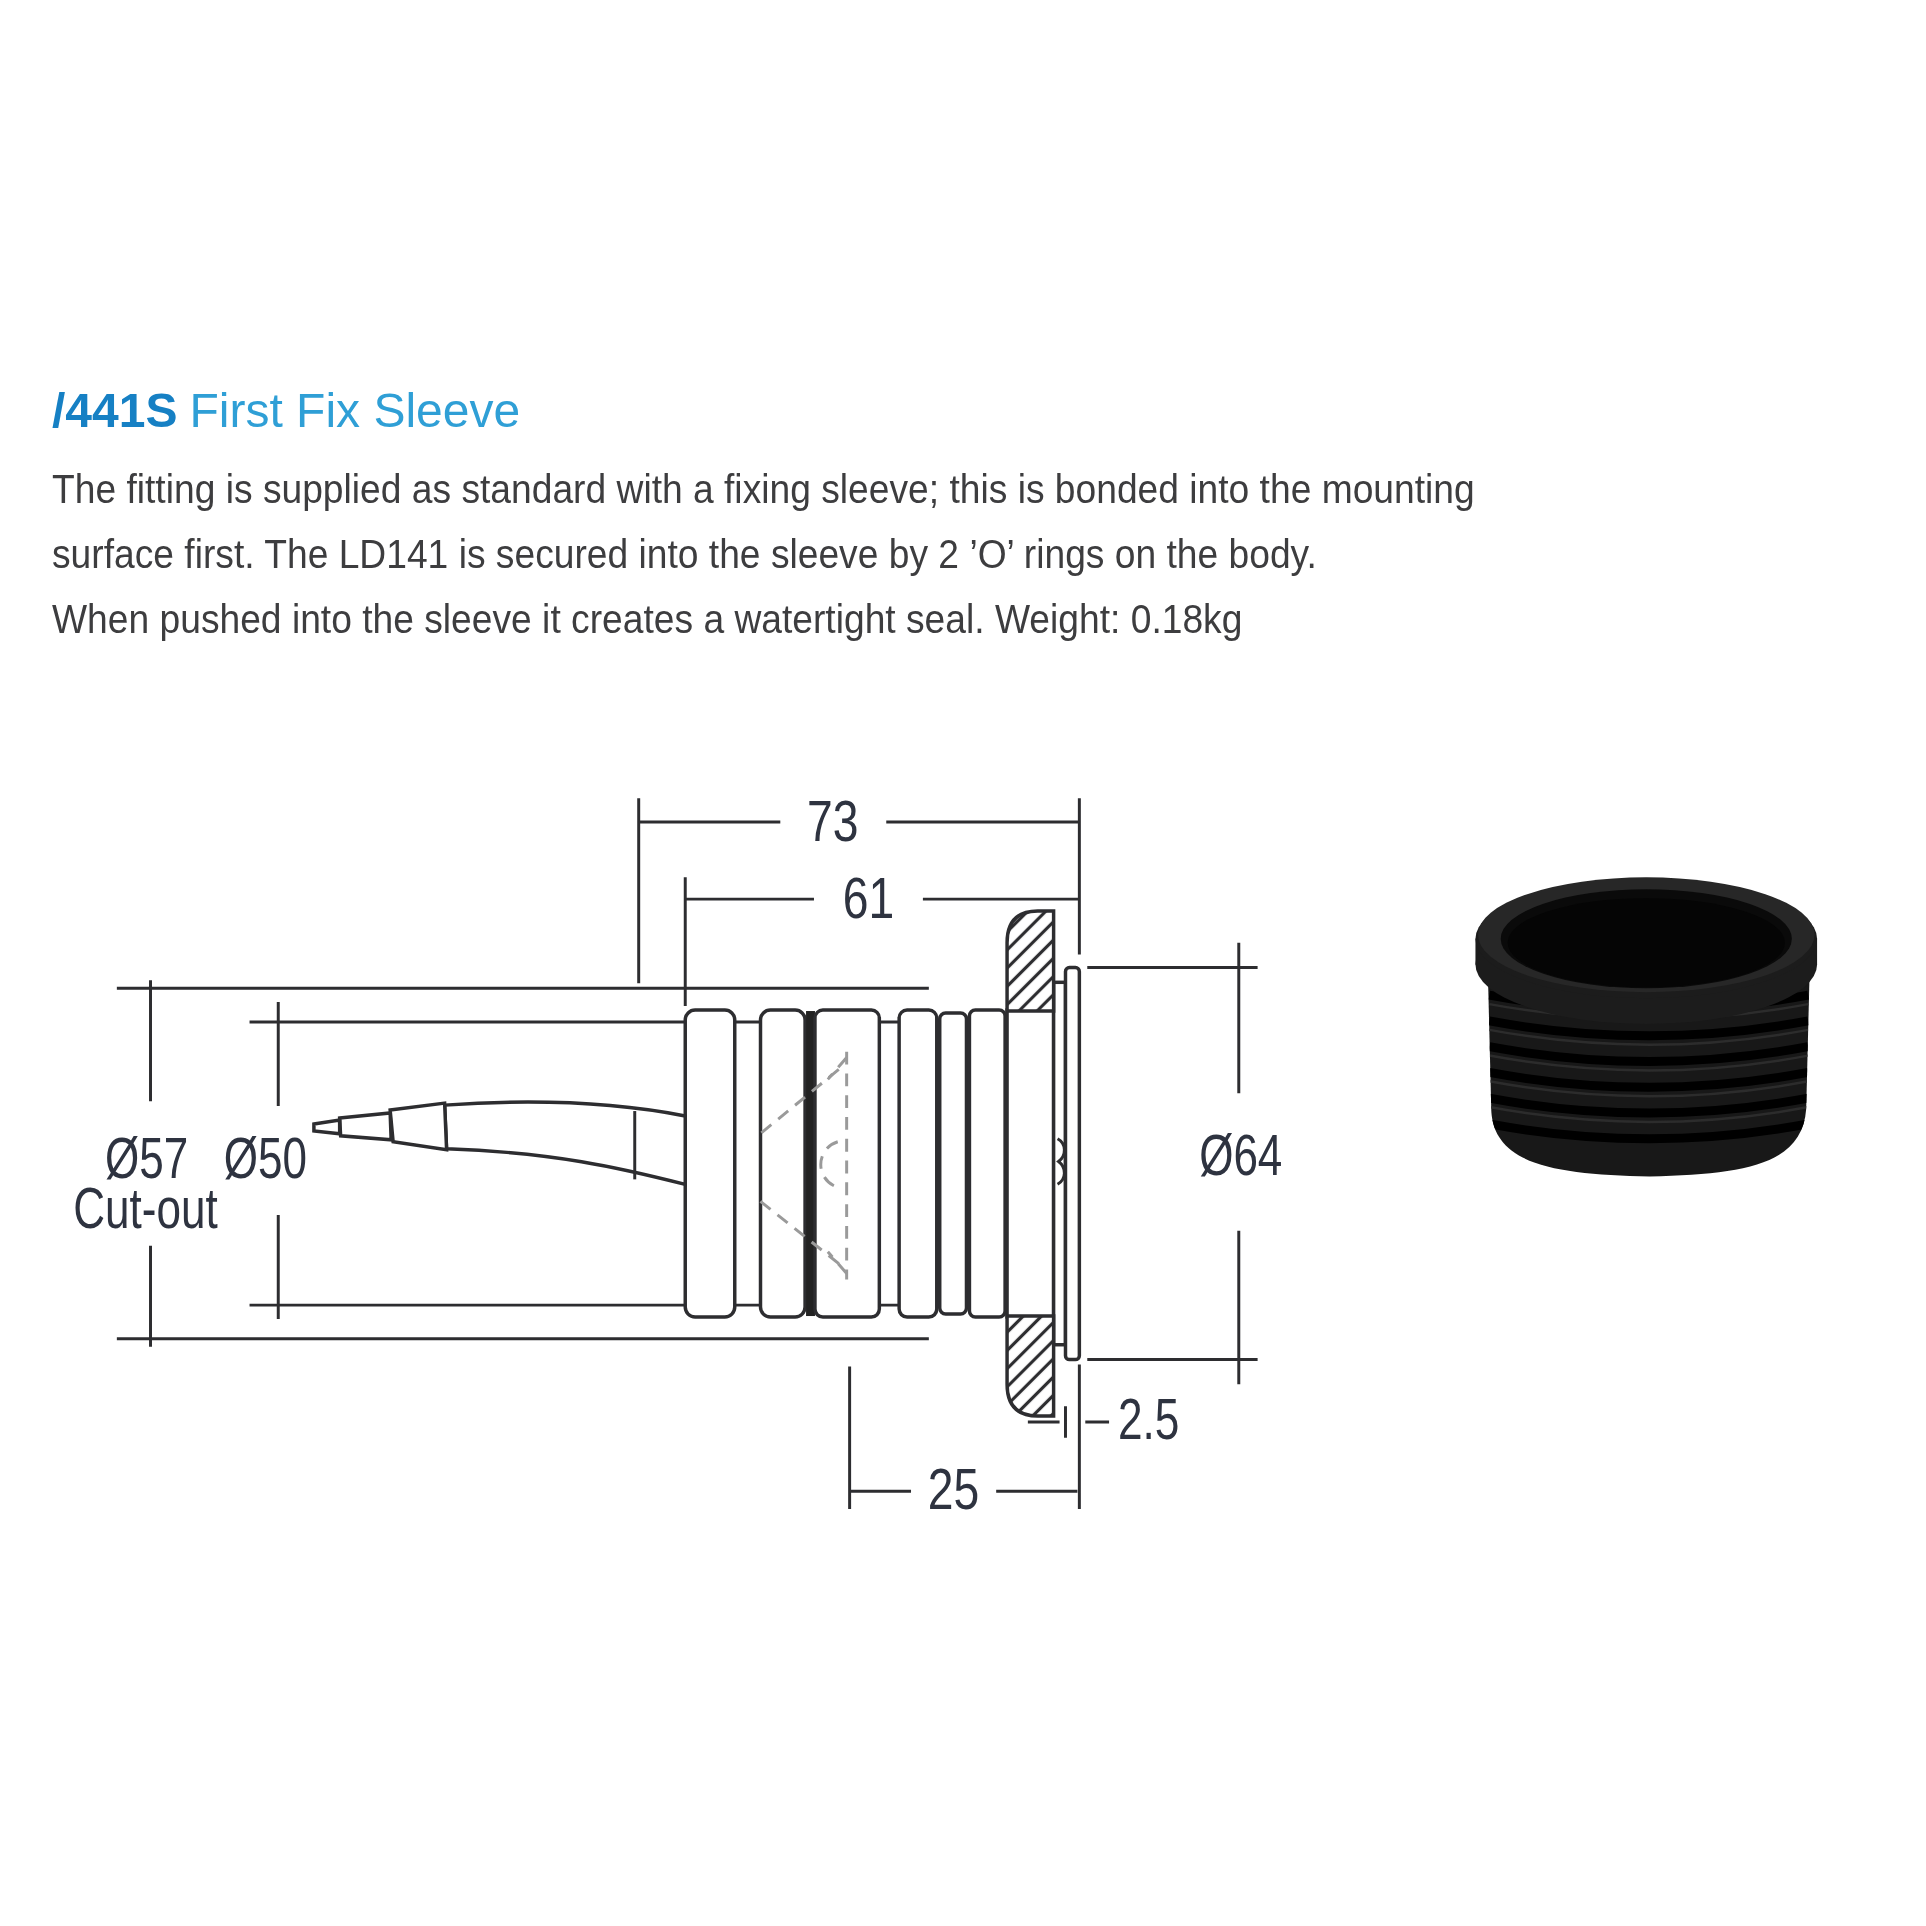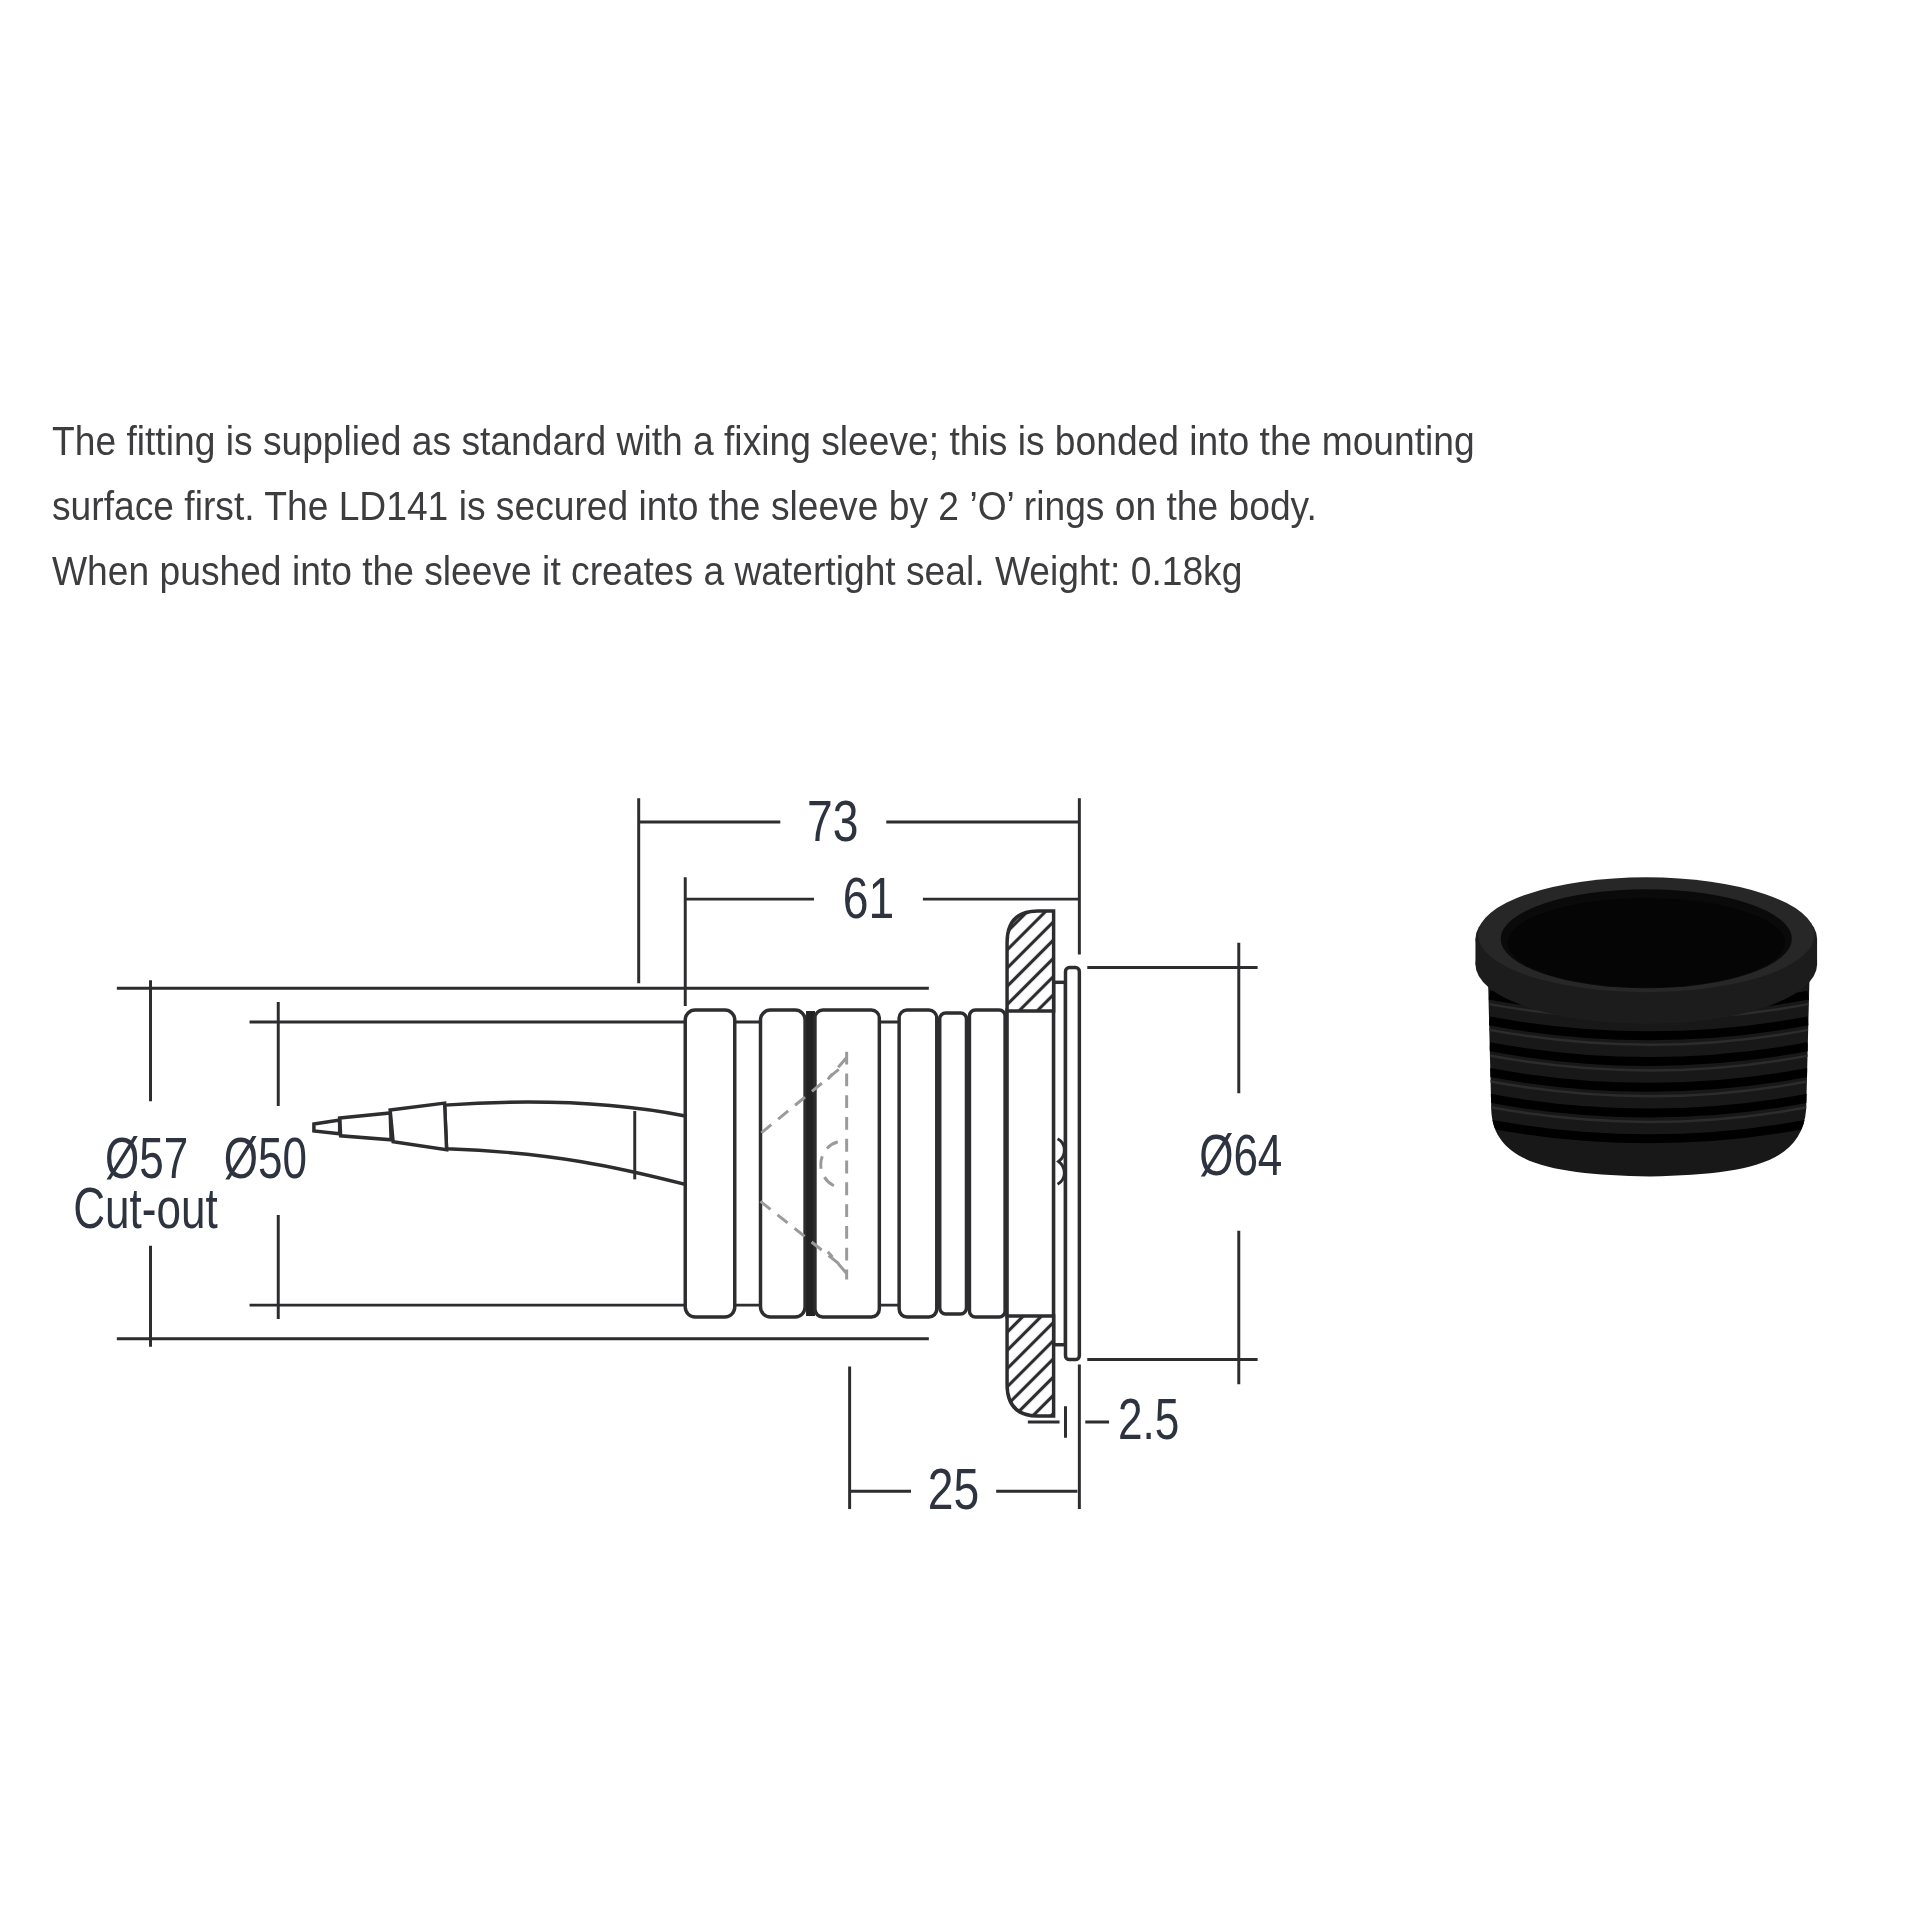--- a/index.html
+++ b/index.html
@@ -17,20 +17,23 @@
   .ln{stroke:#2d2d30;stroke-width:3;fill:none;}
   .body-shape{stroke:#2d2d30;stroke-width:3.5;fill:#ffffff;}
   .dash{stroke:#9a9a9a;stroke-width:3;fill:none;stroke-dasharray:13 9;}
 </style>
 </head>
 <body>
 
 <div class="canvas">
 
   <div class="textblock">
+    <div class="title">
+      <span class="code">/441S</span><span class="name">First Fix Sleeve</span>
+    </div>
     <div class="desc">
       <div class="desc-line">The fitting is supplied as standard with a fixing sleeve; this is bonded into the mounting</div>
       <div class="desc-line">surface first. The LD141 is secured into the sleeve by 2 ’O’ rings on the body.</div>
       <div class="desc-line">When pushed into the sleeve it creates a watertight seal. Weight: 0.18kg</div>
     </div>
   </div>
 
   <svg class="drawing" width="1927" height="1927" viewBox="0 0 1946 1946">
     <defs>
       <pattern id="hatch" patternUnits="userSpaceOnUse" width="13" height="13" patternTransform="rotate(45)">

